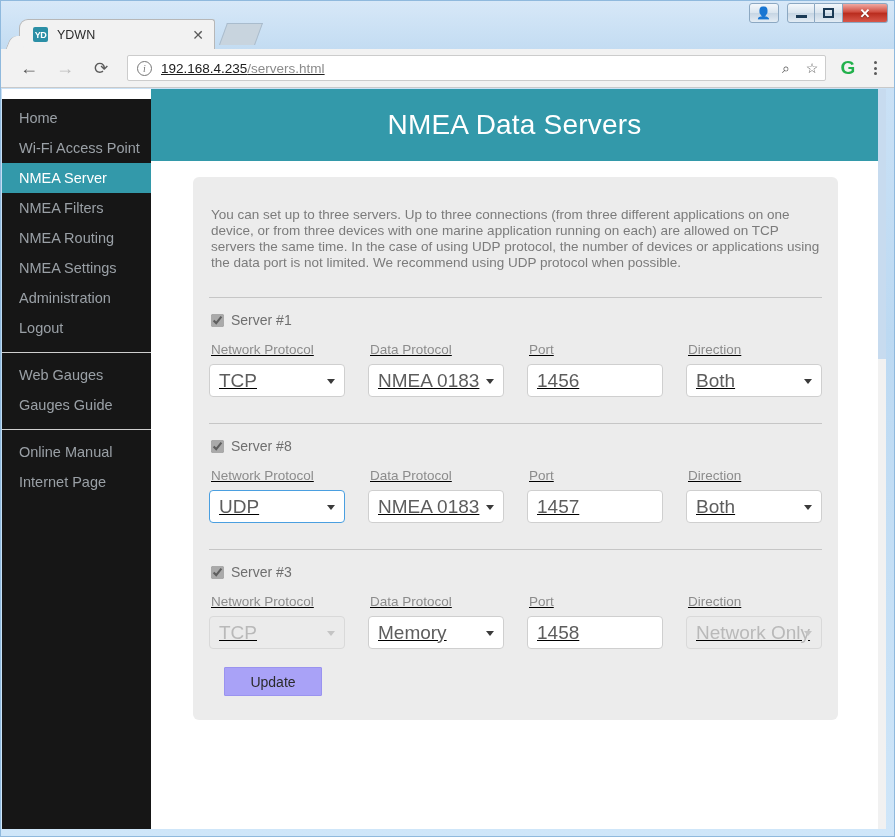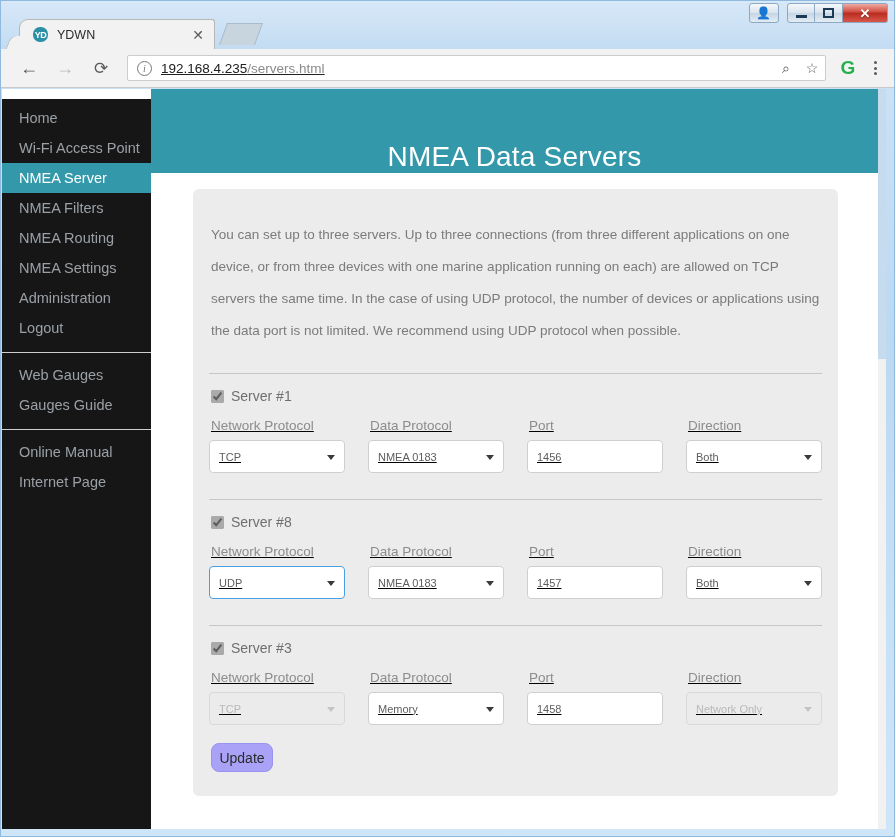--- a/index.html
+++ b/index.html
@@ -36,21 +36,21 @@
   }
   #tab:before {
     content: ""; position: absolute; left: -12px; bottom: -1px;
     width: 16px; height: 14px; background: #f2f2f2;
     border-left: 1px solid #b7b7b7; border-bottom: none;
     transform: skewX(-22deg);
     border-top-left-radius: 6px;
   }
   .favicon {
     width: 15px; height: 15px; margin-left: 13px;
-    background: #2b8fa6; border-radius: 7px;
+    background: #2b8fa6; border-radius: 2px;
     color: #ffffff; font-size: 9px; font-weight: bold;
     display: flex; align-items: center; justify-content: center;
     letter-spacing: -0.5px; flex: none;
   }
   #tab-title {
     margin-left: 9px; font-size: 12.5px; color: #2b2b2b;
     flex: 1; white-space: nowrap; overflow: hidden;
   }
   #tab-close {
     width: 20px; height: 20px; margin-right: 6px;
@@ -168,35 +168,35 @@
     height: 1px; background: #cfcfcf; margin: 9px 0 7px 0;
   }
 
   
   #content {
     position: absolute; left: 149px; top: 0;
     width: 727px; height: 740px;
     background: #ffffff;
   }
   #page-header {
-    height: 84px; background: #3399aa;
-    display: flex; align-items: flex-end; justify-content: center;
+    height: 72px; background: #3399aa;
+    display: flex; align-items: center; justify-content: center;
   }
   #page-title {
     color: #ffffff; font-size: 28px; font-weight: normal;
     letter-spacing: .2px;
   }
   #card {
     margin: 16px 40px 0 42px;
     background: #ececec;
     border-radius: 6px;
     padding: 30px 16px 24px 16px;
   }
   #intro {
-    font-size: 13.5px; line-height: 32px; color: #7b7b7b;
+    font-size: 13.5px; line-height: 16px; color: #7b7b7b;
     padding: 0 2px 0 2px;
   }
 
   .divider { height: 1px; background: #c6c6c6; margin: 26px 0 0 0; }
 
   .server-block { padding-top: 14px; }
   .srv-check-row {
     display: flex; align-items: center; gap: 7px;
     font-size: 14px; color: #6f6f6f;
     padding-left: 2px;
@@ -214,46 +214,46 @@
   .field:last-child { margin-right: 0; }
   .field-label {
     font-size: 13.5px; color: #8c8c8c; margin-bottom: 7px;
     padding-left: 2px;
   }
   .ctl {
     width: 100%; height: 33px;
     background: #ffffff;
     border: 1px solid #cfcfcf;
     border-radius: 4px;
-    font-size: 11px; color: #5d5d5d;
+    font-size: 19px; color: #5d5d5d;
     font-family: "Liberation Sans", sans-serif;
     padding: 0 9px;
     display: flex; align-items: center;
     position: relative;
   }
   .ctl.select:after {
     content: ""; position: absolute; right: 9px; top: 14px;
     border-left: 4px solid transparent;
     border-right: 4px solid transparent;
     border-top: 5px solid #3a3a3a;
   }
   .ctl.focused {
     border: 1.5px solid #4a9fe0;
   }
   .ctl.disabled {
     background: #ebebeb; color: #b9b9b9; border-color: #d9d9d9;
   }
   .ctl.disabled:after { border-top-color: #c4c4c4; }
 
   #update-btn {
-    margin-top: 18px; margin-left: 2px;
-    width: 62px; height: 29px;
+    margin-top: 18px; margin-left: 15px;
+    width: 98px; height: 29px;
     background: #a9a2f7;
     border: 1px solid #9a93ef;
-    border-radius: 8px;
+    border-radius: 1px;
     font-size: 14px; color: #2b2b2b;
     font-family: "Liberation Sans", sans-serif;
     display: flex; align-items: center; justify-content: center;
   }
 
   
   #scrollbar-track {
     position: absolute; right: 0; top: 0;
     width: 8px; height: 740px; background: #f1f1f1;
   }

